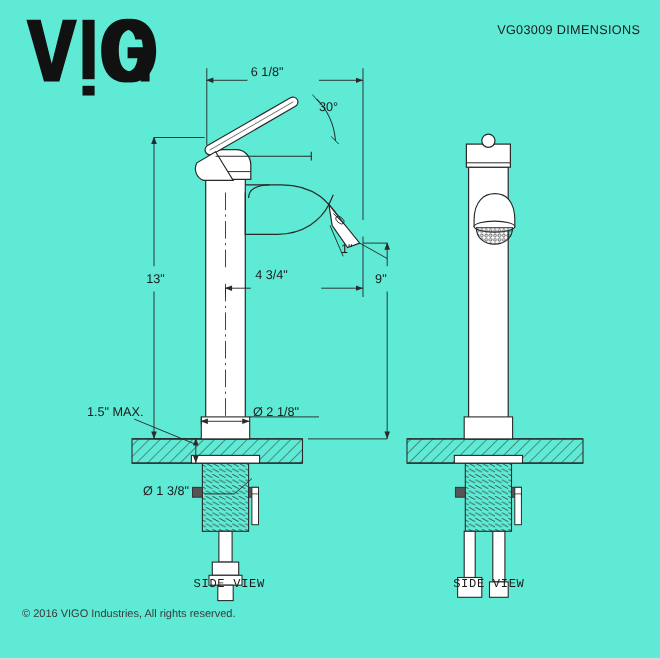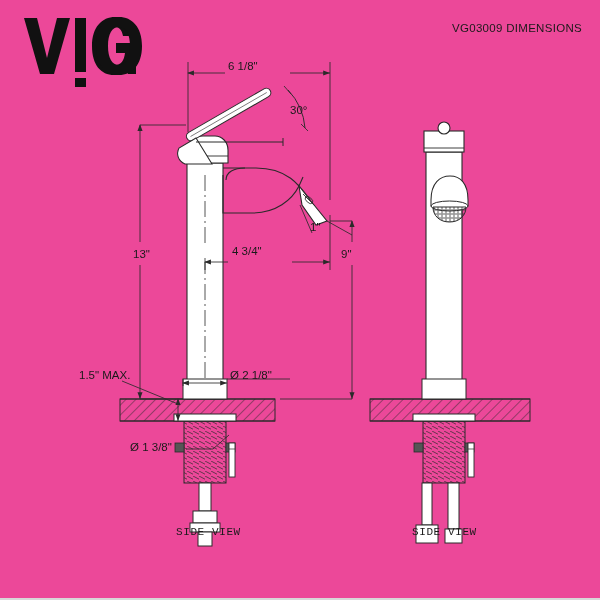--- a/index.html
+++ b/index.html
@@ -4,21 +4,21 @@
 <style>
   html, body {
     margin: 0;
     padding: 0;
     background: #ffffff;
   }
   #page {
     position: relative;
     width: 600px;
     height: 600px;
-    background: #ec4899;
+    background: #5eead4;
     border-bottom: 2px solid #d8d8d8;
     box-sizing: border-box;
     overflow: hidden;
     font-family: "Liberation Sans", sans-serif;
     color: #000000;
   }
   #drawing {
     position: absolute;
     left: 0;
     top: 0;
@@ -57,21 +57,21 @@
   }
   .vl-left  { left: 176px; top: 526px; }
   .vl-right { left: 412px; top: 526px; }
   .dim-text {
     position: absolute;
     font-size: 11.5px;
     color: #1a1a1a;
     white-space: nowrap;
   }
   .d-618   { left: 228px; top: 60px; }
-  .d-30    { left: 290px; top: 104px; }
+  .d-30    { left: 290px; top: 92px; }
   .d-1in   { left: 310px; top: 221px; }
   .d-13    { left: 133px; top: 248px; }
   .d-434   { left: 232px; top: 245px; }
   .d-9     { left: 341px; top: 248px; }
   .d-15max { left: 79px;  top: 369px; }
   .d-218   { left: 230px; top: 369px; }
   .d-138   { left: 130px; top: 441px; }
 </style>
 </head>
 <body>
@@ -273,14 +273,15 @@
   <div class="dim-text d-13">13"</div>
   <div class="dim-text d-434">4 3/4"</div>
   <div class="dim-text d-9">9"</div>
   <div class="dim-text d-15max">1.5" MAX.</div>
   <div class="dim-text d-218">Ø 2 1/8"</div>
   <div class="dim-text d-138">Ø 1 3/8"</div>
 
   <div class="view-label vl-left">SIDE VIEW</div>
   <div class="view-label vl-right">SIDE VIEW</div>
 
+  <div class="footer-copy">© 2016 VIGO Industries, All rights reserved.</div>
 
 </div>
 
 </body></html>

